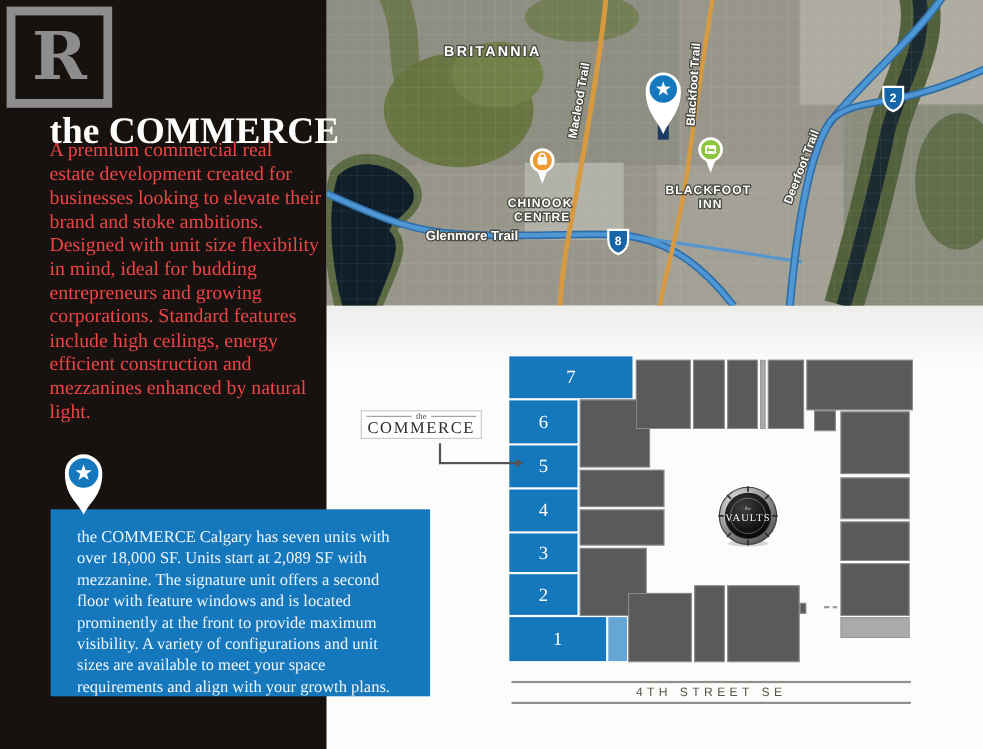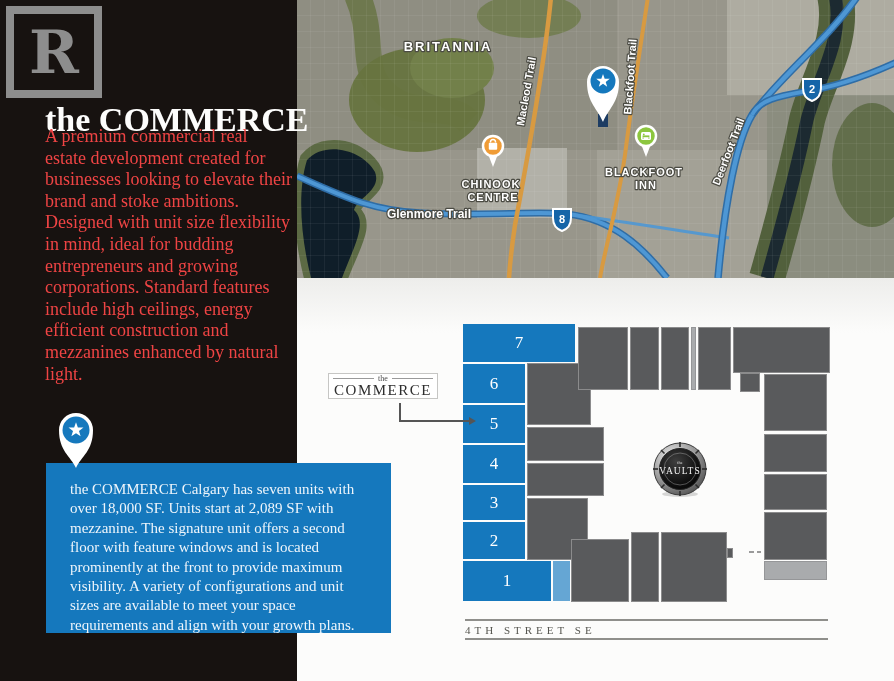--- a/index.html
+++ b/index.html
@@ -47,21 +47,21 @@
   .plan-logo .word{font-size:15px;line-height:15px;letter-spacing:1.5px;color:#2e2e2e;}
   .conn-v{position:absolute;left:102px;top:125px;width:2px;height:19px;background:#555;}
   .conn-h{position:absolute;left:102px;top:142px;width:71px;height:2px;background:#555;}
   .conn-arrow{position:absolute;left:172px;top:139px;width:0;height:0;
               border-left:7px solid #555;border-top:4px solid transparent;border-bottom:4px solid transparent;}
 
   .vaults{position:absolute;left:354px;top:162px;}
 
   .street{position:absolute;left:168px;top:341px;width:363px;color:#55554f;}
   .street .line{height:0;border-top:2px solid #8f8f8b;}
-  .street .name{text-align:left;font-family:Liberation Serif, serif;font-size:11px;letter-spacing:4px;
+  .street .name{text-align:center;font-family:Liberation Sans, sans-serif;font-size:11px;letter-spacing:4px;
                 padding:3px 0 2px 0;}
 </style>
 </head>
 <body>
 
 <div class="page">
 
   <aside class="left-panel">
     <div class="realtor">
       <div class="r-box">R</div>

